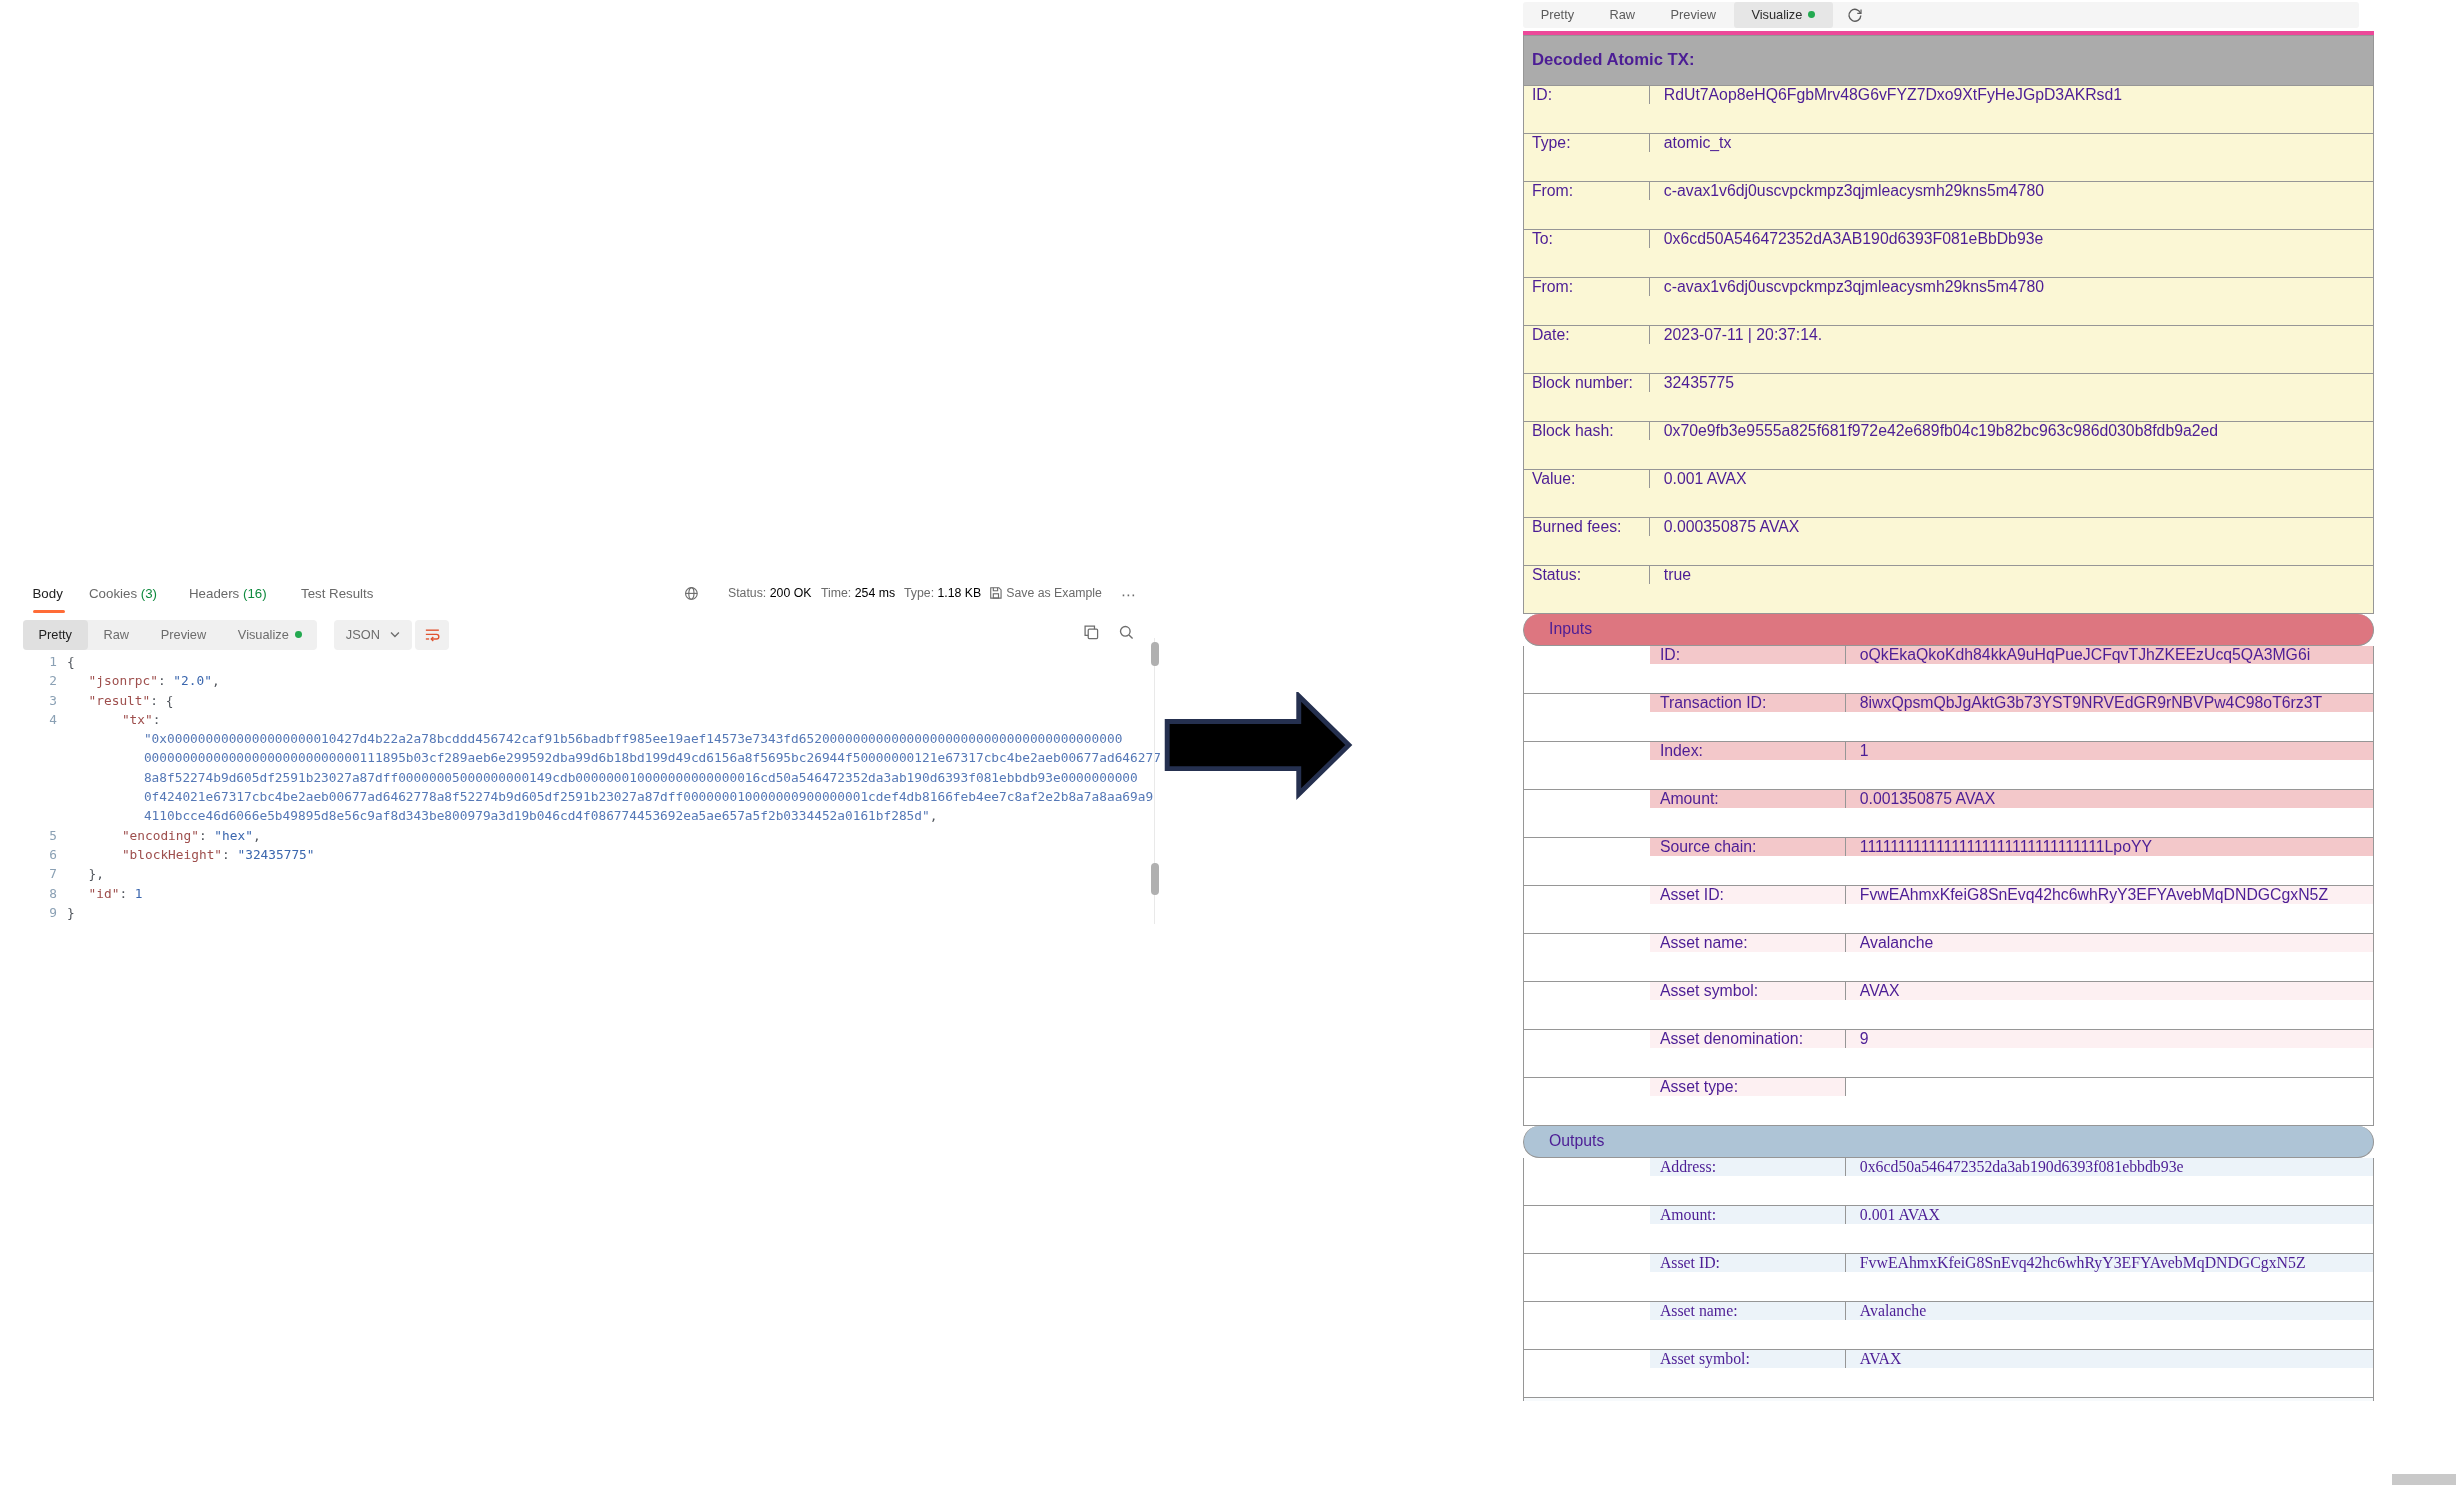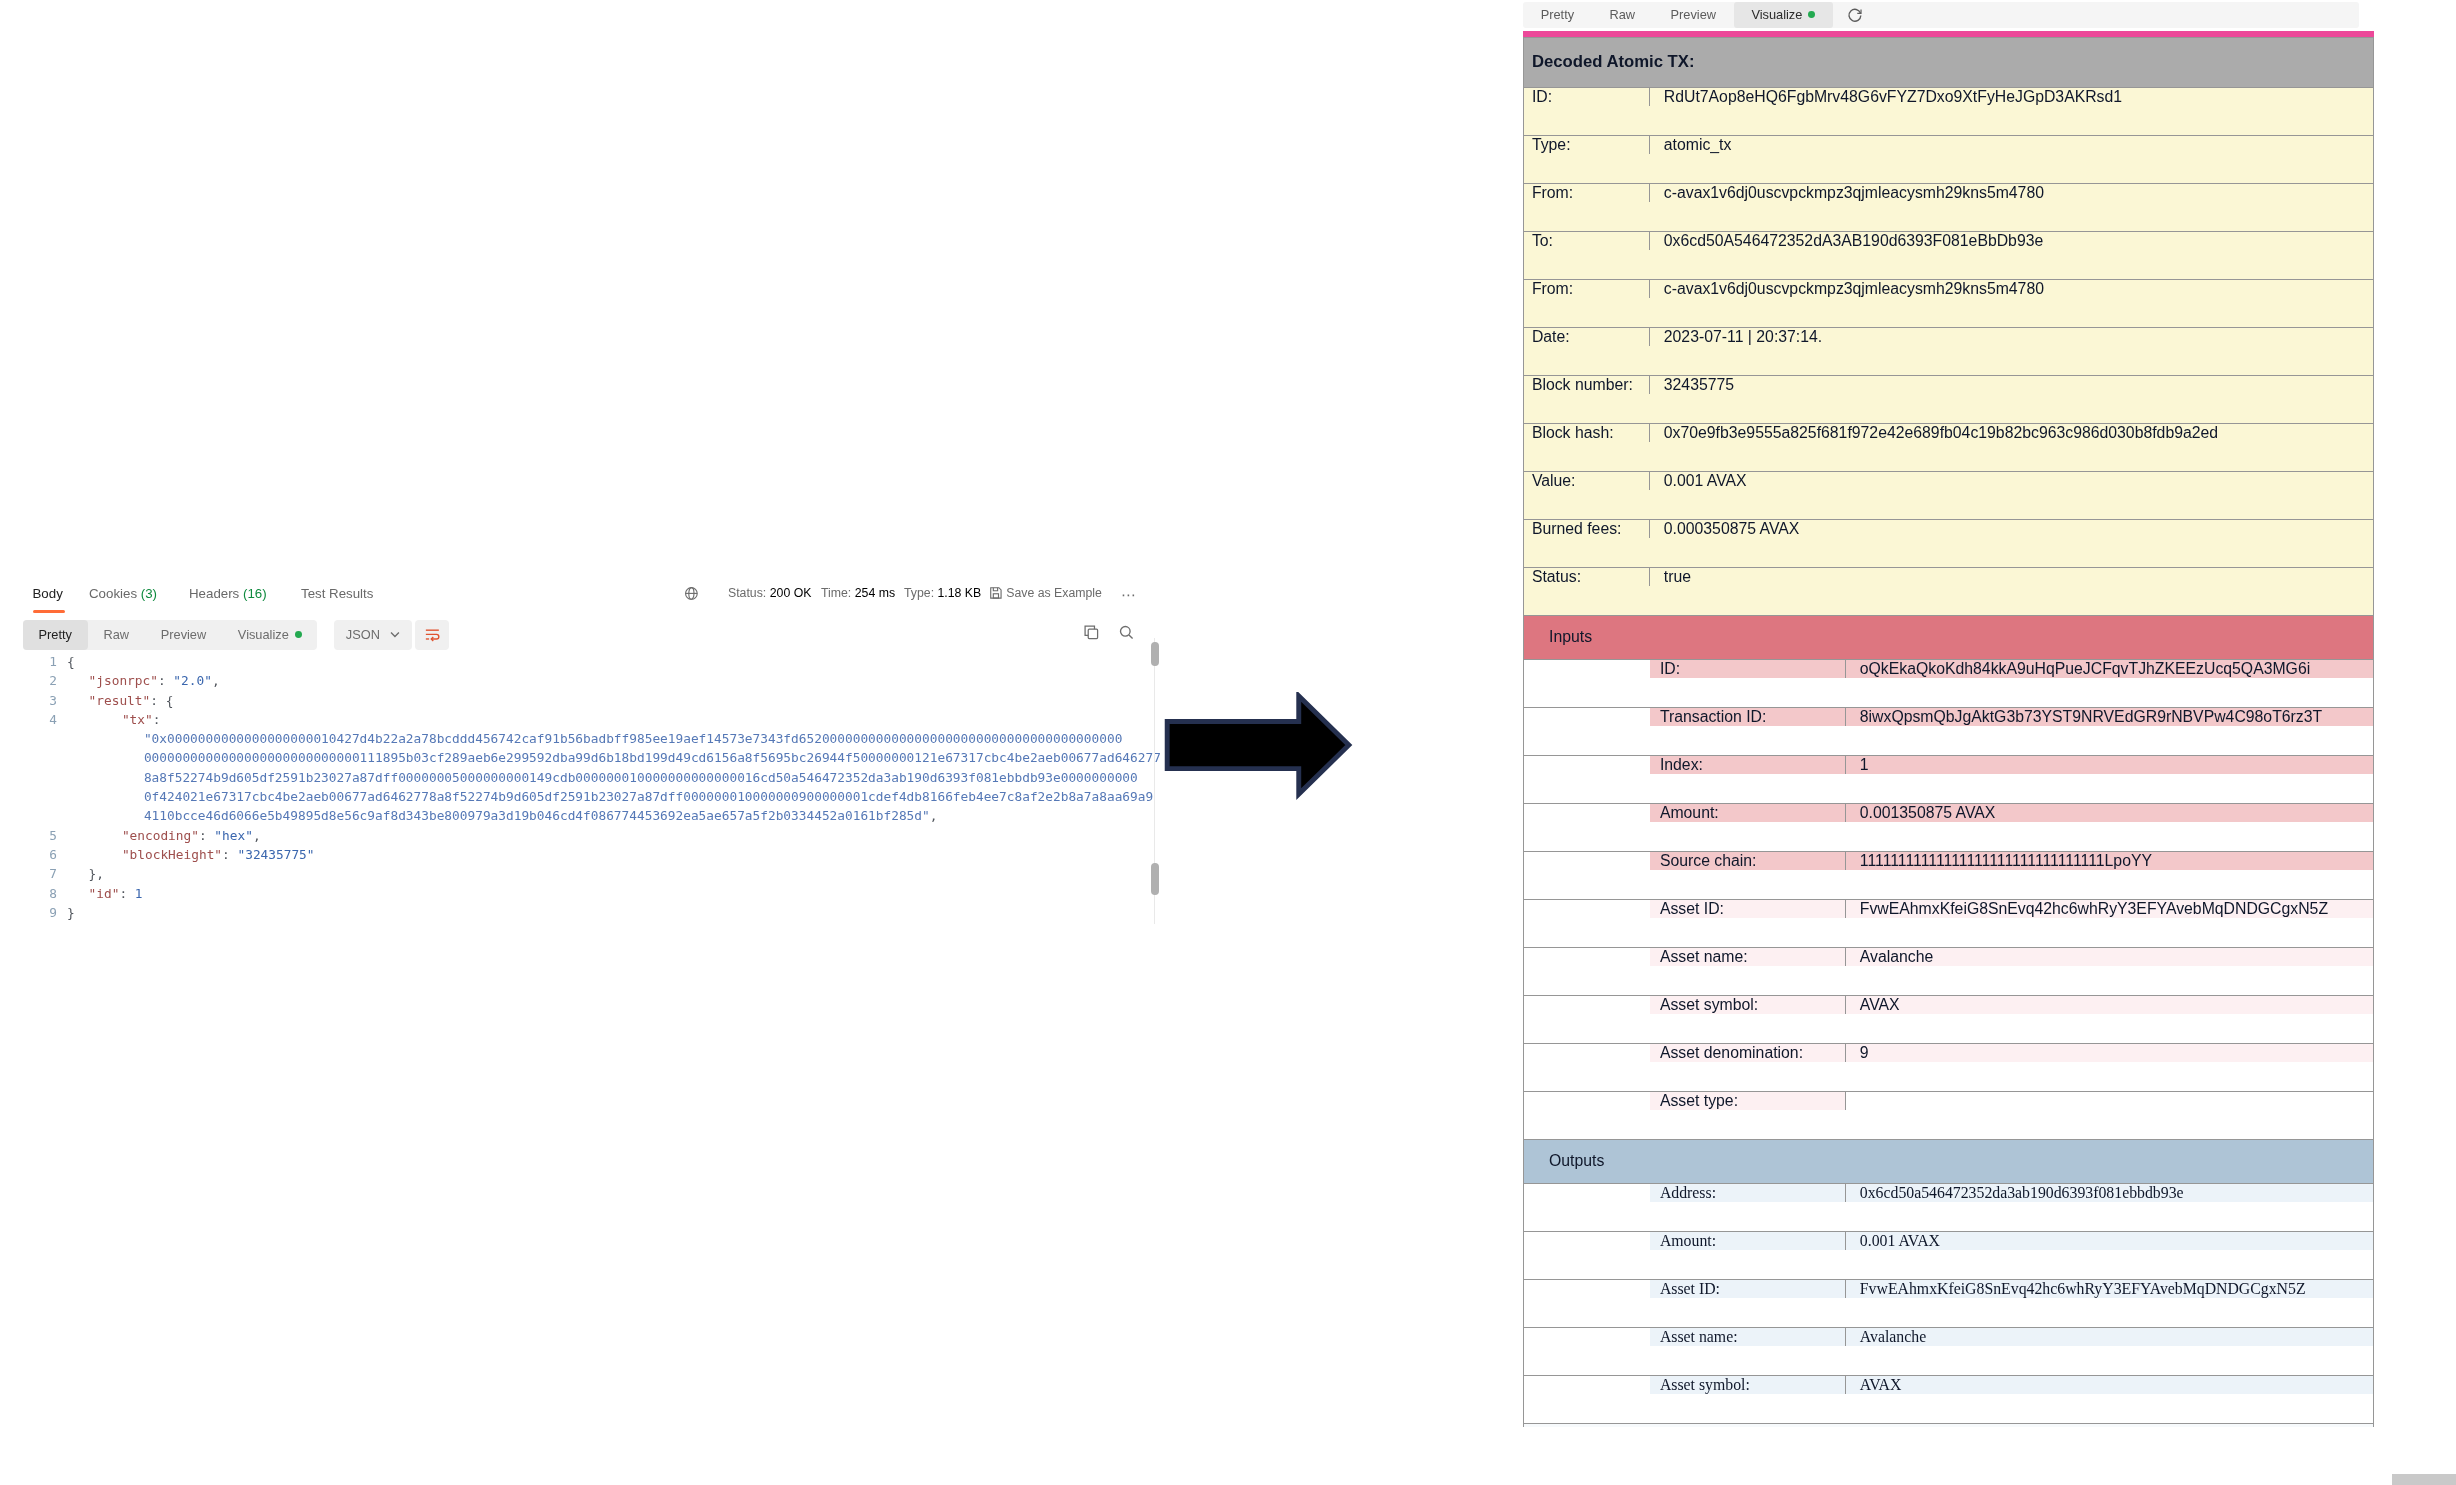--- a/index.html
+++ b/index.html
@@ -45,25 +45,25 @@
   .big-arrow{position:absolute;left:1164px;top:692px;}
 
   
   .viz-tabs{position:absolute;left:1523px;top:2px;width:836px;height:25.6px;background:#f5f5f5;border-radius:3px;
             display:flex;align-items:center;font-size:12.8px;color:#5c5c5c;}
   .viz-tab{padding:0 17.7px;height:25.6px;display:flex;align-items:center;}
   .viz-tab.sel{background:#e6e6e6;border-radius:3px;color:#2b2b2b;}
   .viz-refresh{margin-left:13.8px;display:flex;align-items:center;}
 
   .decoded{position:absolute;left:1523px;top:30.5px;width:851px;height:1455px;overflow:hidden;
-           border-top:6px solid #ec4899;box-sizing:border-box;font-size:15.8px;color:#0f172a;}
+           border-top:4px solid #ec4899;box-sizing:border-box;font-size:15.8px;color:#4c1d95;}
   .t-row{display:flex;border-bottom:1px solid #969696;border-left:1px solid #969696;border-right:1px solid #969696;
          box-sizing:border-box;align-items:flex-start;}
   .t-title{height:51px;background:#ababab;font-weight:bold;font-size:16.7px;display:flex;align-items:center;padding-left:7.9px;box-sizing:border-box;}
-  .t-sec{height:44px;display:flex;align-items:center;padding-left:25px;box-sizing:border-box;}
+  .t-sec{height:32px;display:flex;align-items:center;padding-left:25px;box-sizing:border-box;border-radius:17px;}
   .sec-inputs{background:#dd7680;}
   .sec-outputs{background:#aec4d6;}
   .cell{display:flex;align-items:center;box-sizing:border-box;overflow:hidden;white-space:nowrap;}
   .c-label{width:126px;flex:0 0 126px;padding-left:7.9px;border-right:1px solid #969696;}
   .c-value{flex:1;padding-left:13.8px;}
   .c-indent{width:126px;flex:0 0 126px;background:#ffffff;border-right:1px solid #969696;}
   .c-sublabel{width:196px;flex:0 0 196px;padding-left:9.9px;border-right:1px solid #969696;}
   .row49{height:48px;}
   .bg-yellow{background:#fbf7d5;}
   .bg-pinkd{background:#f3c8ca;}

